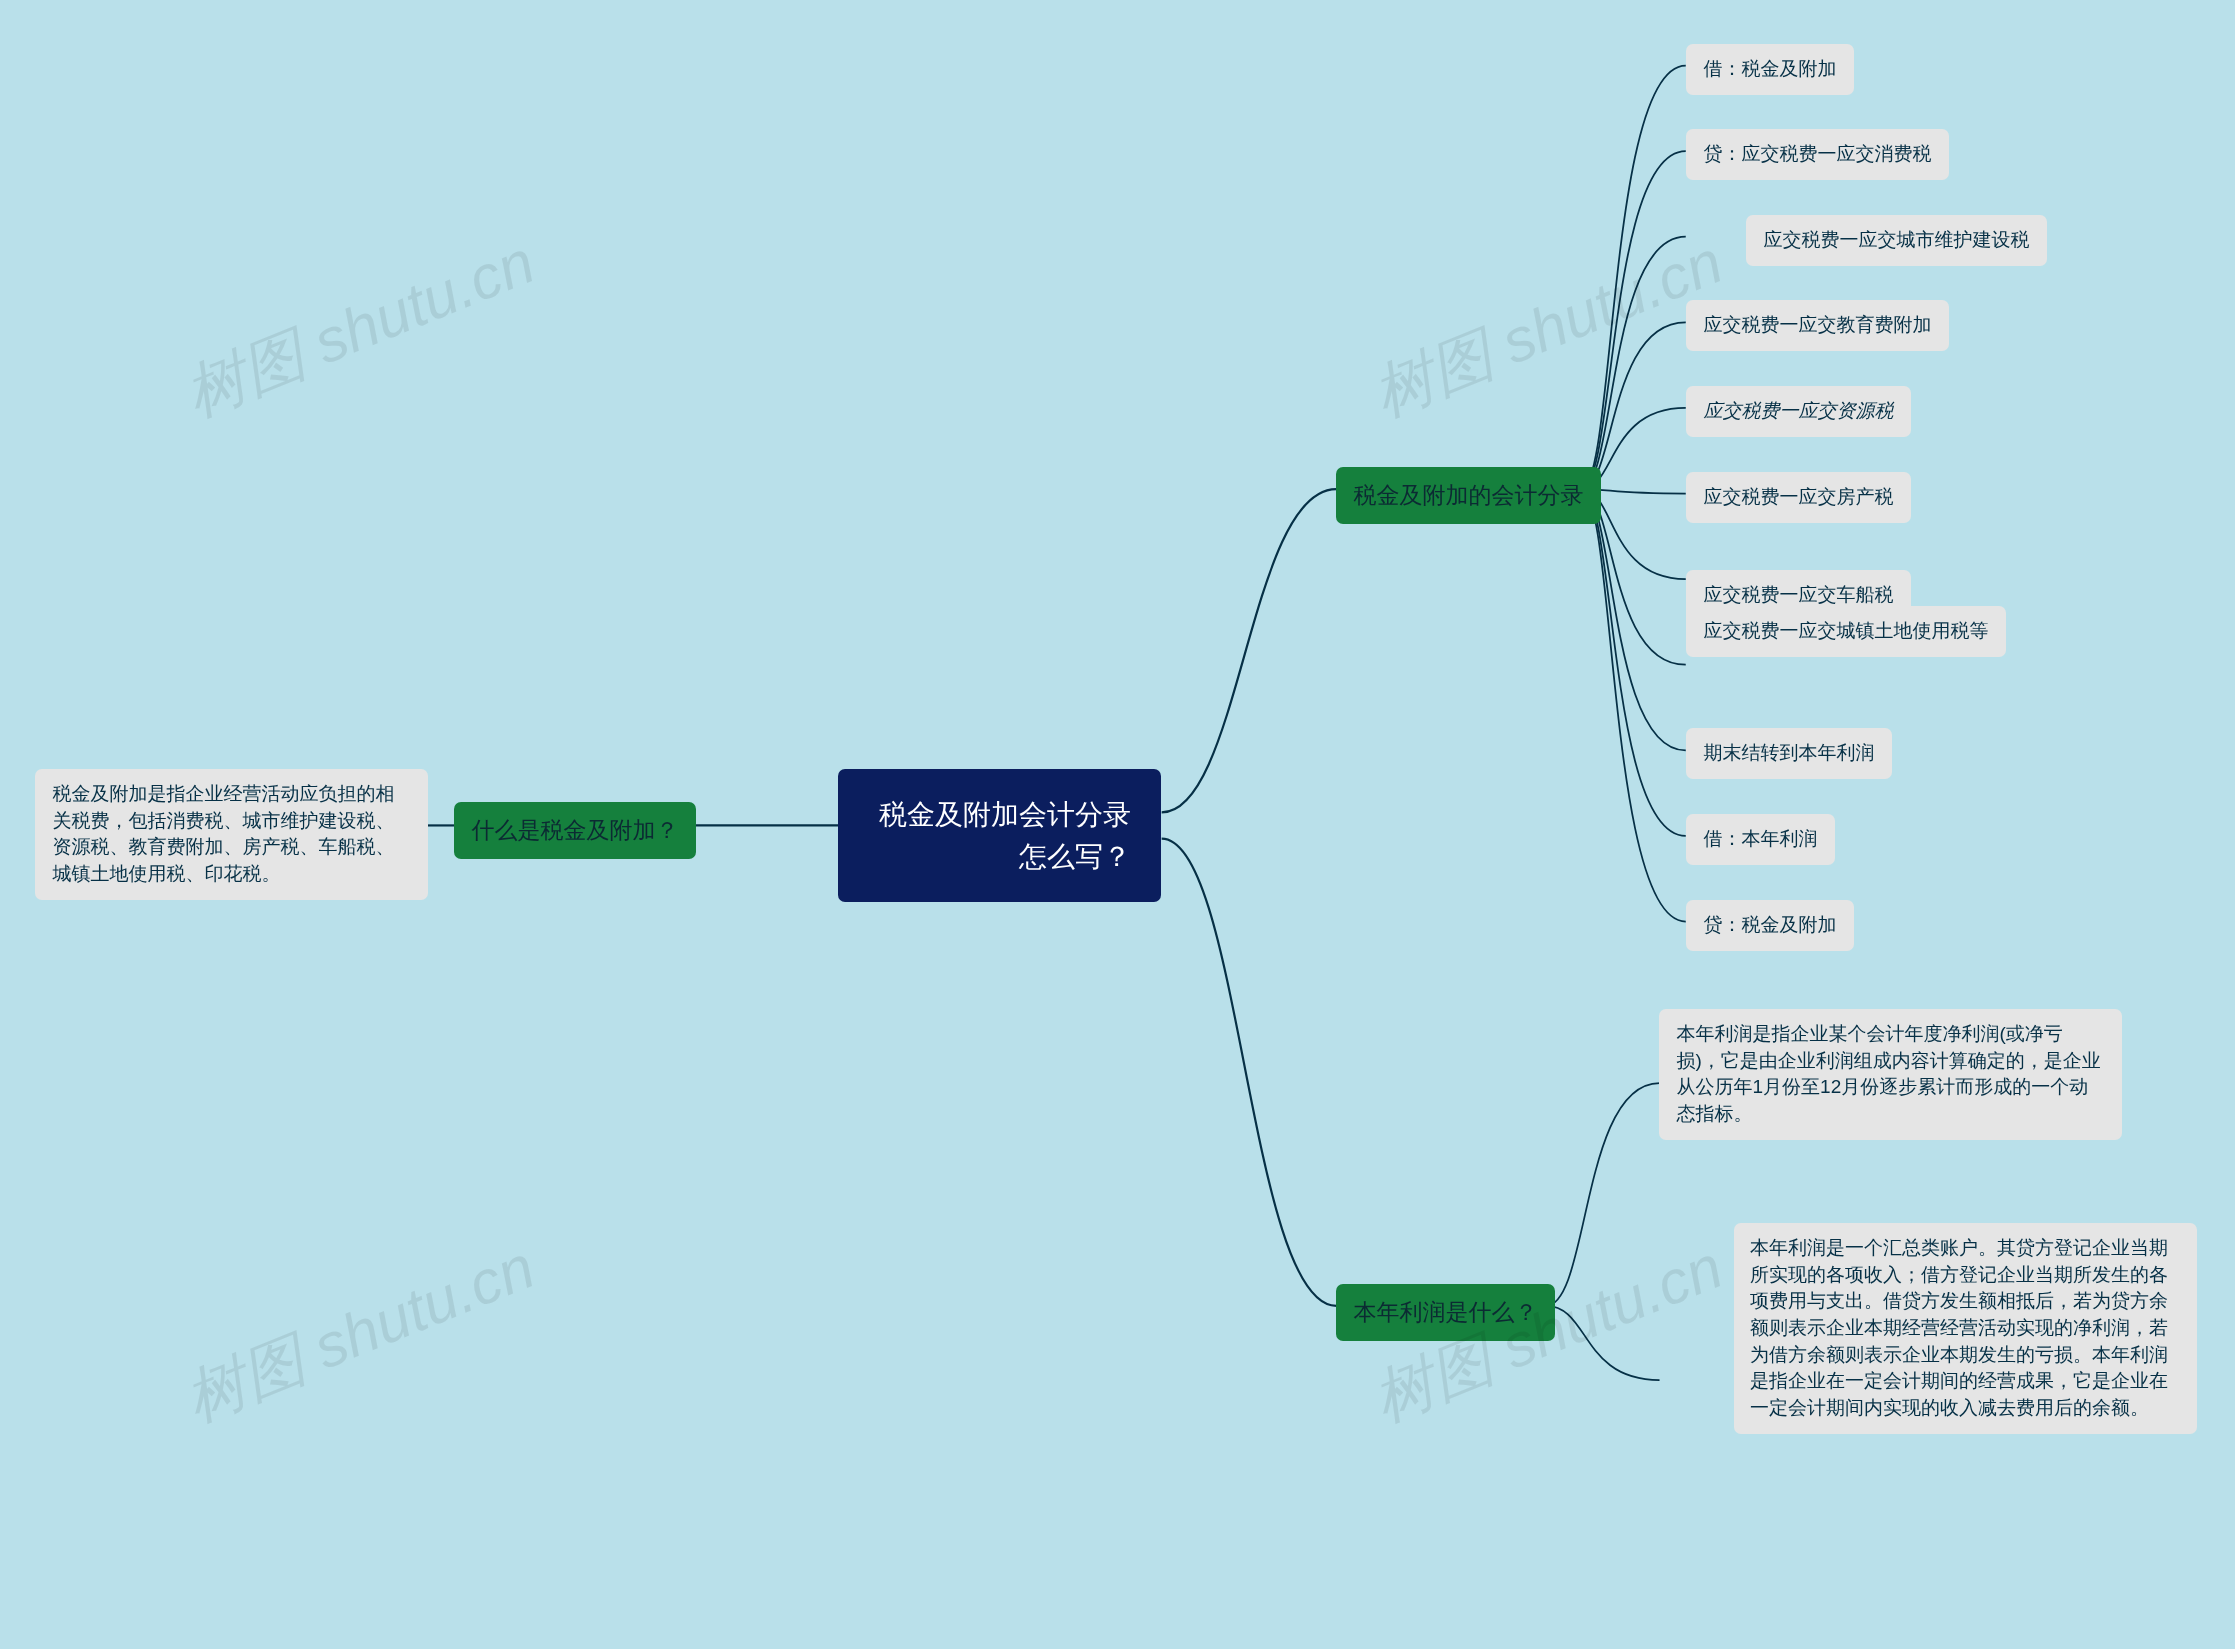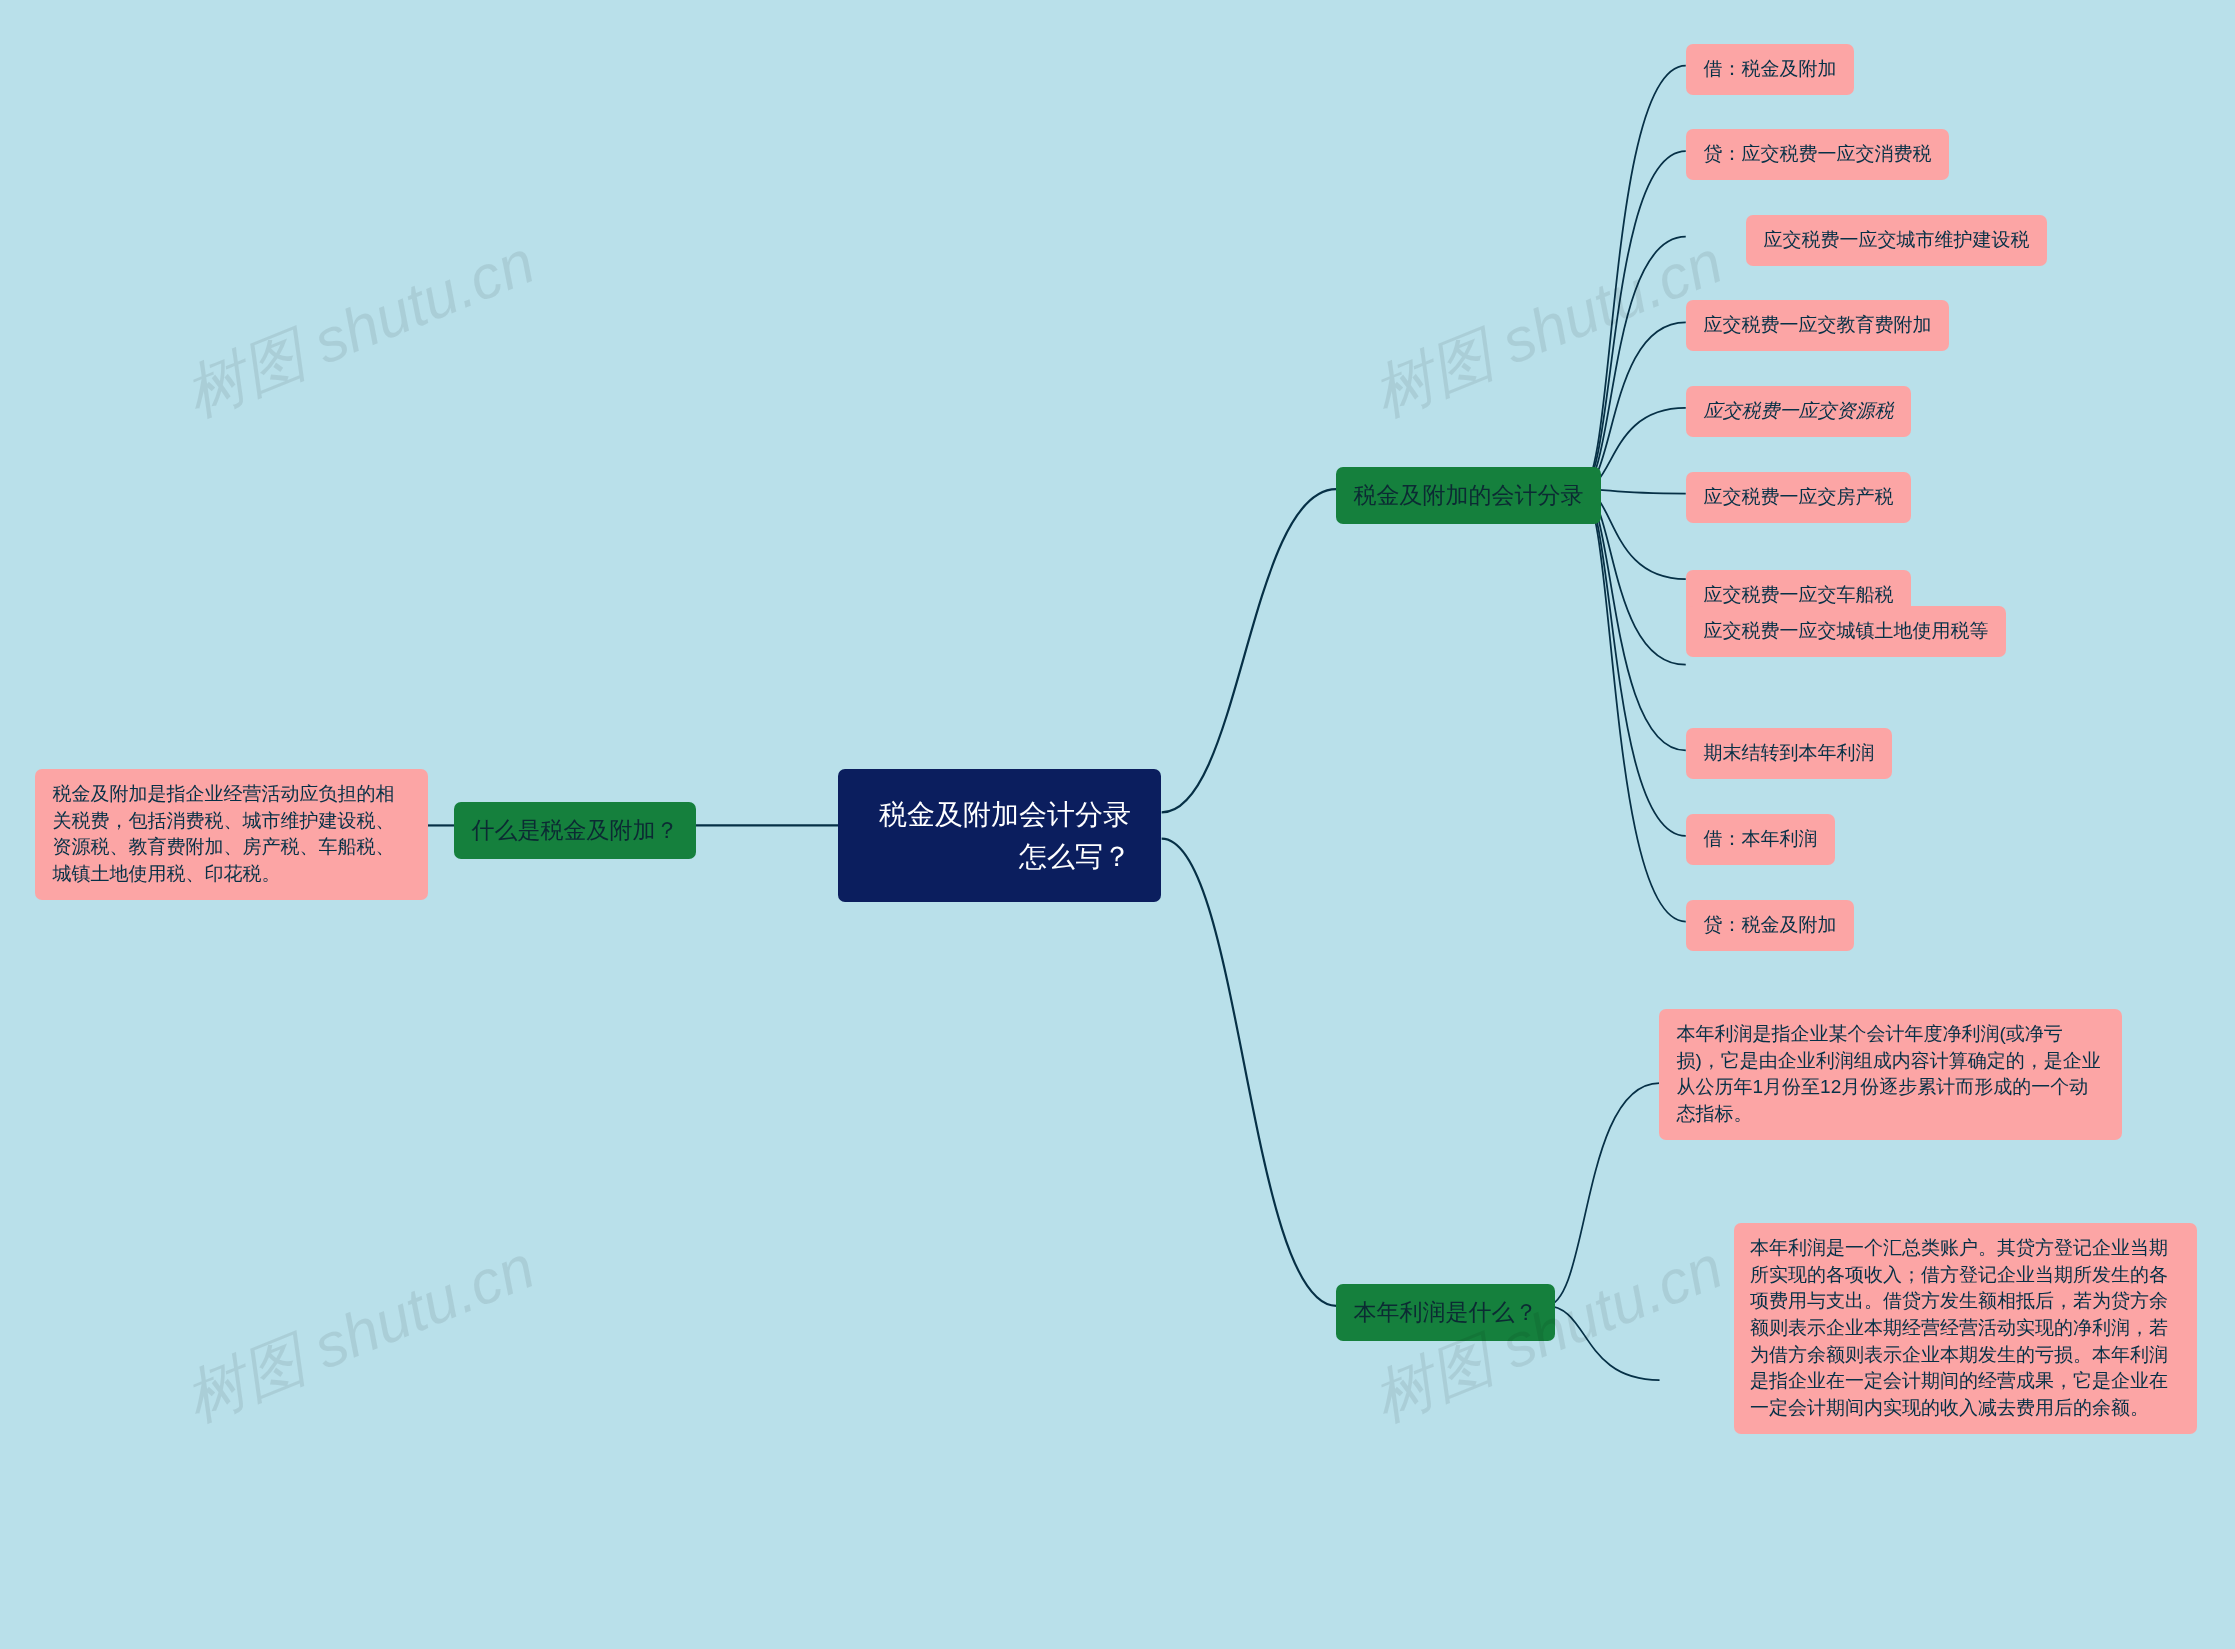--- a/index.html
+++ b/index.html
@@ -32,21 +32,21 @@
     padding: 24.5px 30px;
     text-align: right;
     line-height: 1.5;
   }
   .branch {
     background: #15803d;
     color: #0c2a33;
     font-size: 23px;
   }
   .leaf {
-    background: #fca5a5;
+    background: #e5e5e5;
     font-size: 19px;
   }
   .wide { width: 437px; }
   .watermark {
     position: absolute;
     color: rgba(0,0,0,0.08);
     font-size: 61px;
     transform: rotate(-22deg);
     pointer-events: none;
     white-space: nowrap;

